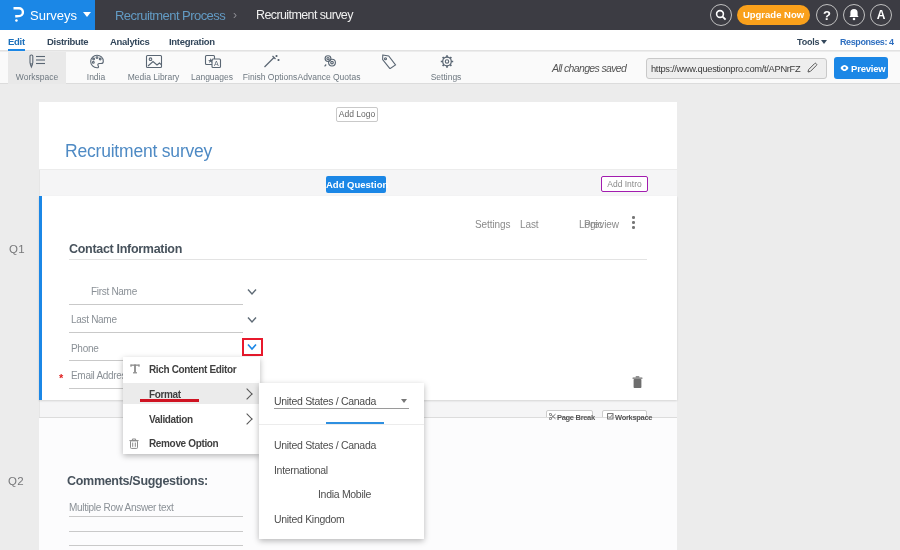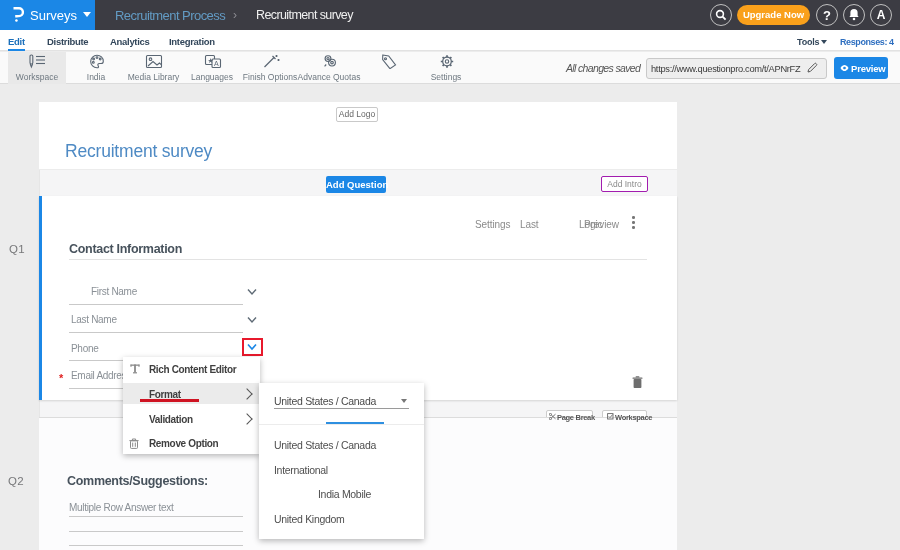--- a/index.html
+++ b/index.html
@@ -23,21 +23,21 @@
 .tab { top:36px; font-size:9.5px; font-weight:bold; letter-spacing:-0.3px; color:#33475b; }
 .tab.act { color:#1b6fba; border-bottom:2px solid #1b87e6; padding-bottom:2px; }
 .tools { left:797px; top:37px; font-size:9px; font-weight:bold; letter-spacing:-0.2px; color:#33475b; }
 .toolscaret { left:820.5px; top:40px; width:0; height:0; border-left:3.5px solid transparent; border-right:3.5px solid transparent; border-top:4.5px solid #33475b; }
 
 
 .toolbar { left:0; top:52px; width:900px; height:32px; background:#fafafa; border-bottom:1px solid #dcdcdc; }
 .tsel { left:8px; top:52px; width:58px; height:32px; background:#e9e9e9; }
 .ticon { top:54px; width:18px; height:15px; }
 .tlbl { top:72px; font-size:8.5px; color:#6e7880; white-space:nowrap; text-align:center; }
-.saved { left:566px; top:62px; font-style:italic; font-size:10.5px; letter-spacing:-0.65px; color:#555; }
+.saved { left:552px; top:62px; font-style:italic; font-size:10.5px; letter-spacing:-0.65px; color:#555; }
 .urlbox { left:646px; top:58px; width:181px; height:21px; background:#eee; border:1px solid #c9c9c9; border-radius:3px; }
 .urltext { left:651px; top:64px; font-size:9.3px; letter-spacing:-0.3px; color:#3a3a3a; white-space:nowrap; width:153px; overflow:hidden; }
 .btn-preview { left:834px; top:57px; width:54px; height:22px; background:#1b87e6; border-radius:3px; }
 .pvtext { left:851px; top:63px; font-size:9.5px; letter-spacing:-0.2px; font-weight:bold; color:#fff; }
 
 
 .pagebg { left:39px; top:102px; width:638px; height:448px; background:#f5f5f6; border-left:1px solid #e6e6e6; }
 .shead { left:39px; top:102px; width:638px; height:68px; background:#fff; border-bottom:1px solid #ececec; }
 .addlogo { left:336px; top:107px; width:42px; height:15px; background:#fff; border:1px solid #c9c9c9; border-radius:2px; font-size:8.5px; color:#666; text-align:center; line-height:13px; }
 .stitle { left:65px; top:141px; font-size:17.5px; letter-spacing:-0.2px; color:#4e8ac4; }

